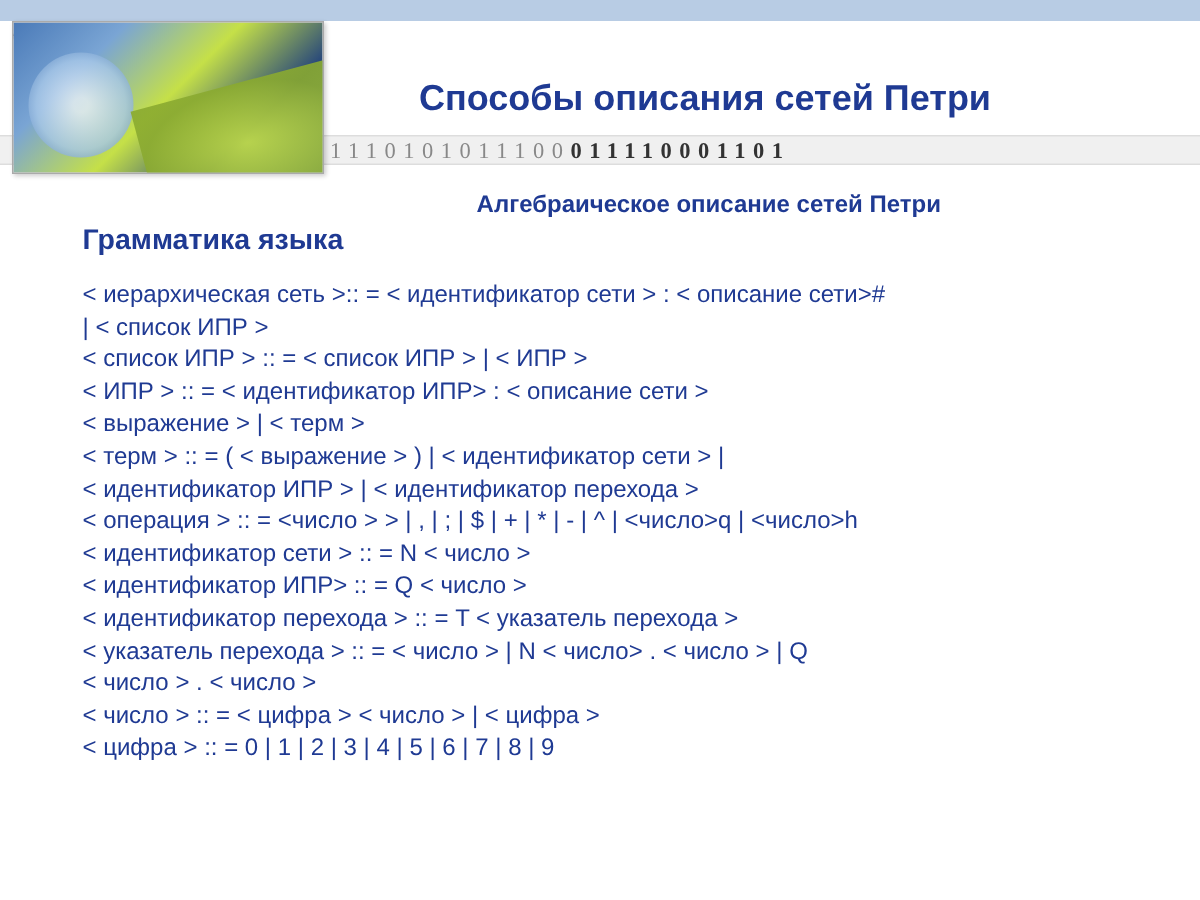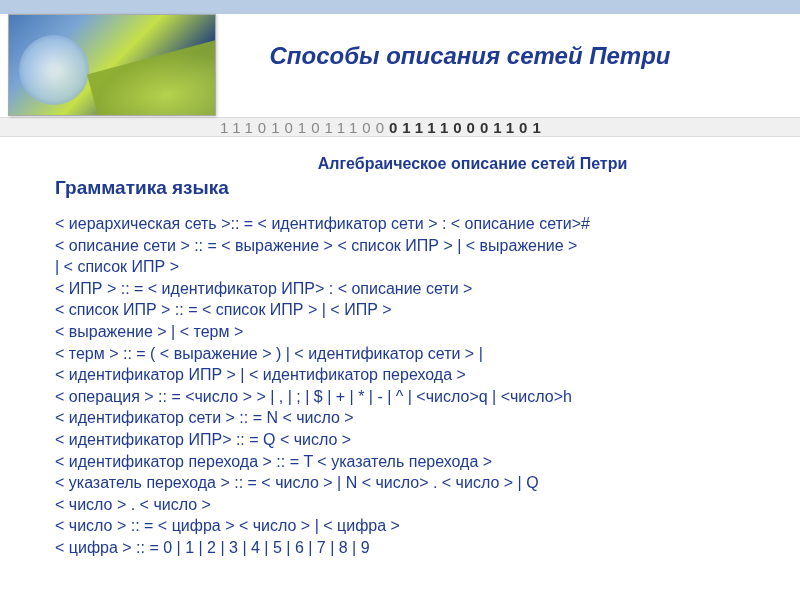--- a/index.html
+++ b/index.html
@@ -18,24 +18,23 @@
     }
     .credit {
       position: absolute;
       top: 16px;
       left: 8px;
       font-size: 9px;
       color: #999;
     }
     .header-area {
       width: 100%;
-      height: 103px;
+      height: 76px;
       position: relative;
-      padding-top: 6px;
-      font-style: italic;
+      padding-top: 16px;
     }
     .header-image {
       position: absolute;
       left: 8px;
       top: 0px;
       width: 208px;
       height: 102px;
       background: linear-gradient(135deg, #4a7ab8 0%, #7aa5d4 25%, #c5e048 50%, #2a4a7a 75%, #a8c8e8 100%);
       border: 1px solid #aaa;
       box-shadow: 1px 1px 3px rgba(0,0,0,0.2);
@@ -75,21 +74,21 @@
       text-align: left;
       font-size: 10px;
       color: #1f3a93;
       margin-left: 140px;
       margin-top: 2px;
     }
     .binary-strip {
       width: 100%;
       height: 20px;
       background: #f0f0f0;
-      font-family: Liberation Sans, sans-serif;
+      font-family: Liberation Serif, serif;
       font-size: 15px;
       letter-spacing: 5px;
       color: #888;
       padding-left: 220px;
       line-height: 20px;
       white-space: nowrap;
       overflow: hidden;
       border-top: 1px solid #ddd;
       border-bottom: 1px solid #ddd;
     }
@@ -135,24 +134,23 @@
 
 <div class="binary-strip">
   <span>1110101011100</span><span class="dark">011110001101</span>
 </div>
 
 <div class="content">
   <div class="section-title">Алгебраическое описание сетей Петри</div>
   <div class="grammar-heading">Грамматика языка</div>
   <div id="grammar-box">
       <div class="grammar-line">&lt; иерархическая сеть &gt;:: = &lt; идентификатор сети &gt; : &lt; описание сети&gt;#</div>
-      <div class="grammar-line">&lt; описание сети &gt; :: = &lt; выражение &gt; &lt; список ИПР &gt; | &lt; выражение &gt;</div>
       <div class="grammar-line">| &lt; список ИПР &gt;</div>
+      <div class="grammar-line">&lt; список ИПР &gt; :: = &lt; список ИПР &gt; | &lt; ИПР &gt;</div>
       <div class="grammar-line">&lt; ИПР &gt; :: = &lt; идентификатор ИПР&gt; : &lt; описание сети &gt;</div>
-      <div class="grammar-line">&lt; список ИПР &gt; :: = &lt; список ИПР &gt; | &lt; ИПР &gt;</div>
       <div class="grammar-line">&lt; выражение &gt; | &lt; терм &gt;</div>
       <div class="grammar-line">&lt; терм &gt; :: = ( &lt; выражение &gt; ) | &lt; идентификатор сети &gt; |</div>
       <div class="grammar-line">&lt; идентификатор ИПР &gt; | &lt; идентификатор перехода &gt;</div>
       <div class="grammar-line">&lt; операция &gt; :: = &lt;число &gt; &gt; | , | ; | $ | + | * | - | ^ | &lt;число&gt;q | &lt;число&gt;h</div>
       <div class="grammar-line">&lt; идентификатор сети &gt; :: = N &lt; число &gt;</div>
       <div class="grammar-line">&lt; идентификатор ИПР&gt; :: = Q &lt; число &gt;</div>
       <div class="grammar-line">&lt; идентификатор перехода &gt; :: = T &lt; указатель перехода &gt;</div>
       <div class="grammar-line">&lt; указатель перехода &gt; :: = &lt; число &gt; | N &lt; число&gt; . &lt; число &gt; | Q</div>
       <div class="grammar-line">&lt; число &gt; . &lt; число &gt;</div>
       <div class="grammar-line">&lt; число &gt; :: = &lt; цифра &gt; &lt; число &gt; | &lt; цифра &gt;</div>

